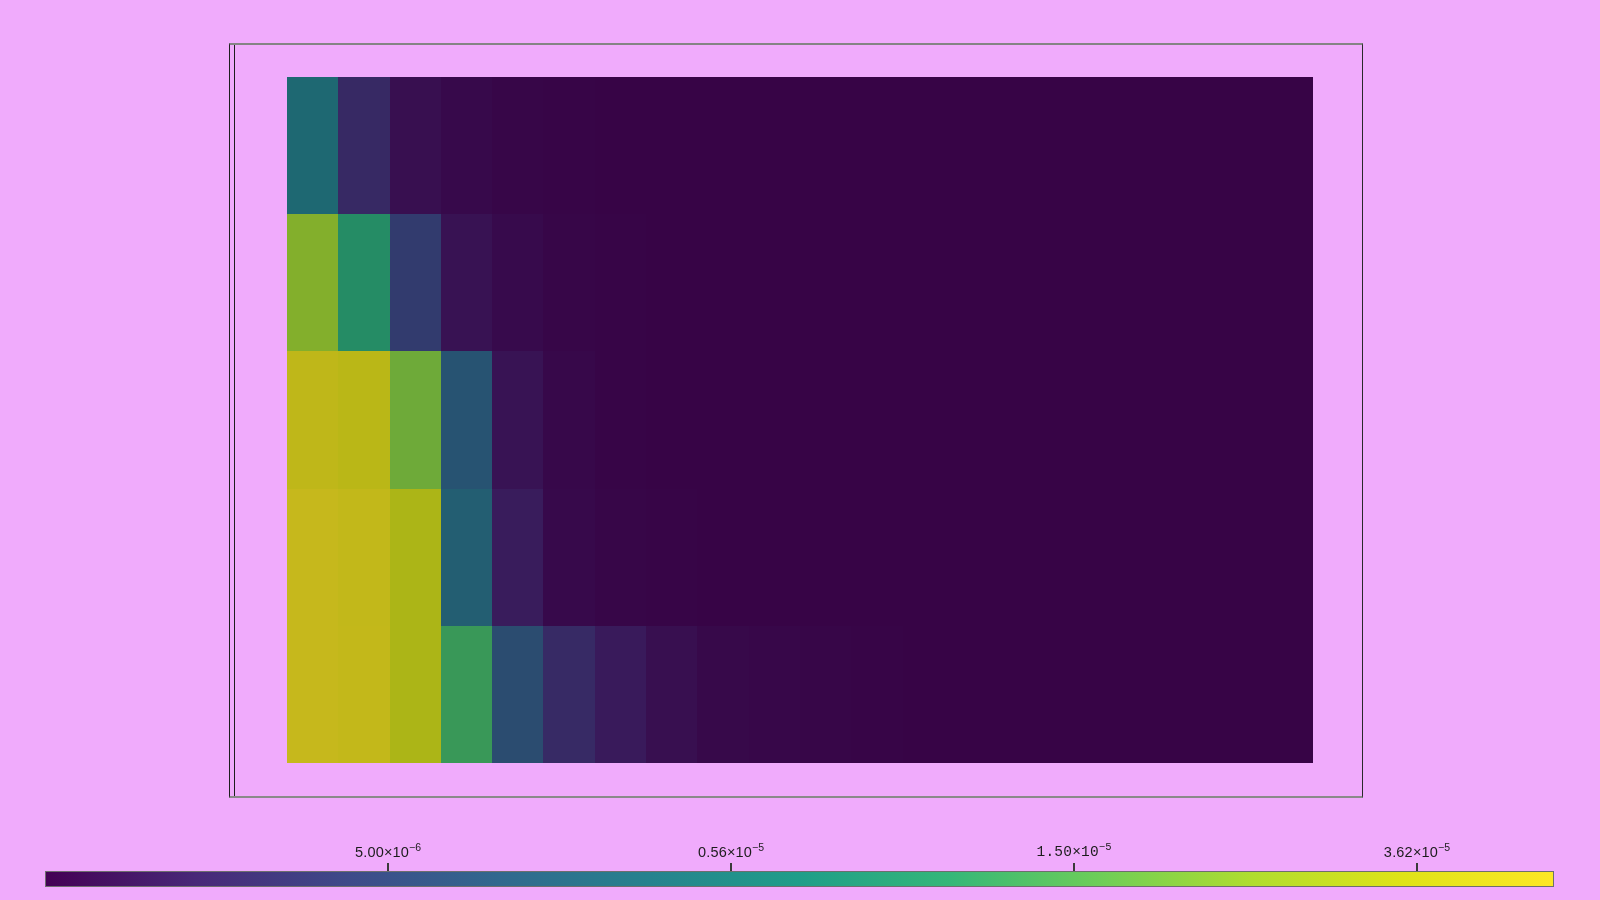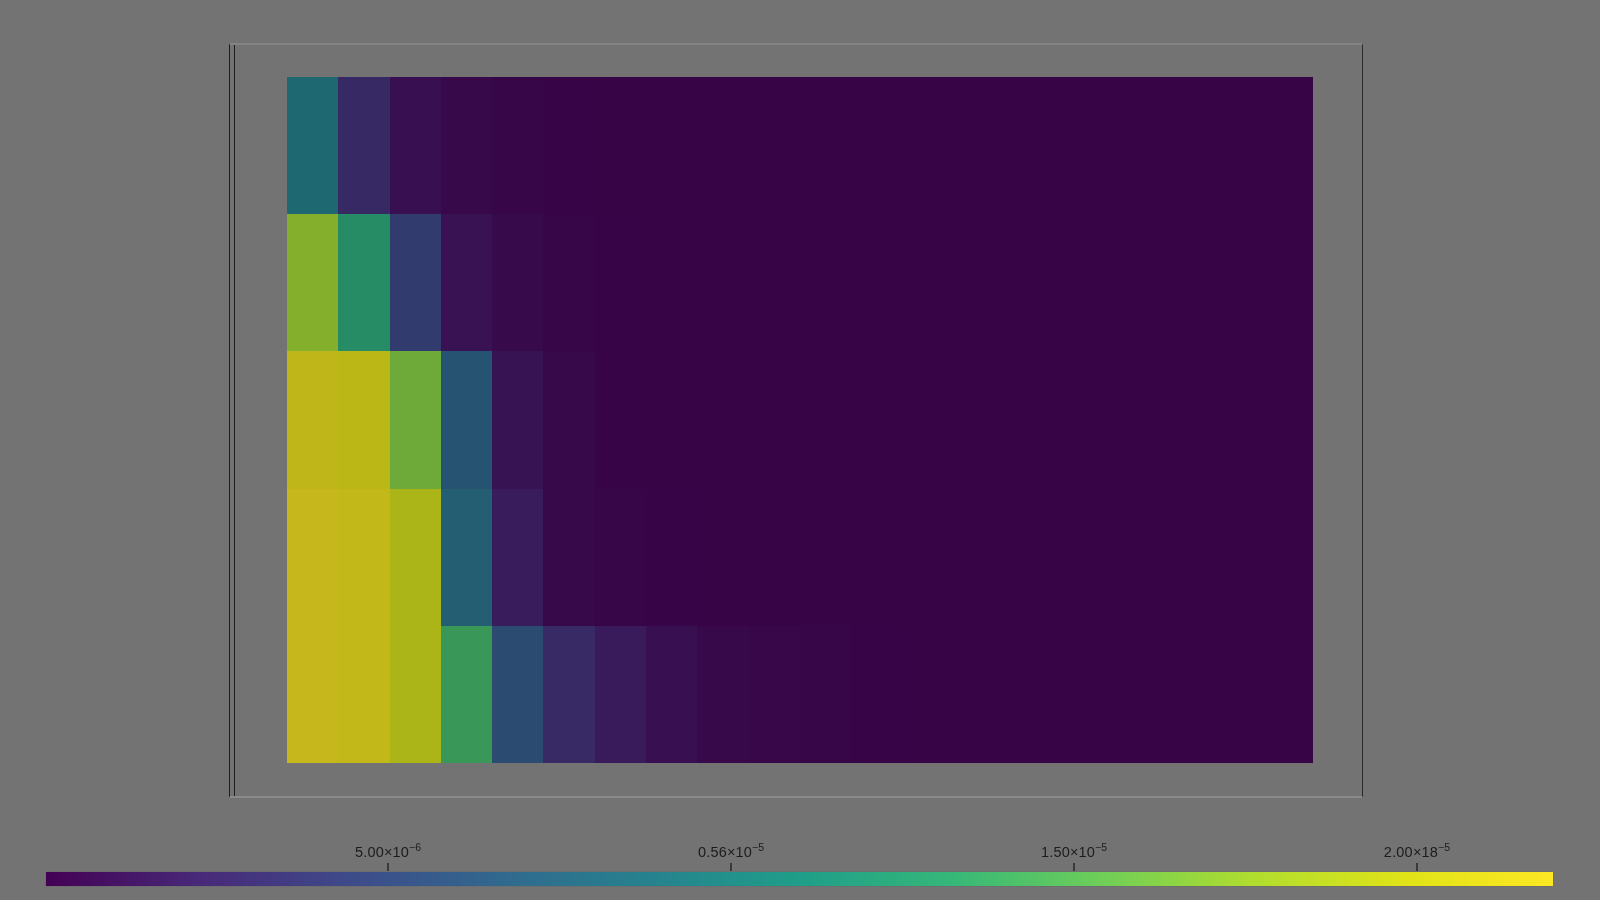--- a/index.html
+++ b/index.html
@@ -1,17 +1,17 @@
 <!DOCTYPE html>
 <html><head>
 <meta charset="utf-8">
 <style>
   html,body{margin:0;padding:0;background:#ffffff;}
   body{width:1600px;height:900px;overflow:hidden;font-family:"Liberation Sans",sans-serif;}
-  .stage{position:relative;width:1600px;height:900px;background:#737373;}
+  .stage{position:relative;width:1600px;height:900px;background:#f0abfc;}
 
   
   .plot-frame{
     position:absolute;left:229px;top:43px;width:1134px;height:755px;
     box-sizing:border-box;
     border-top:2px solid #848484;
     border-bottom:2px solid #8a8a8a;
     border-left:1px solid #1e1e1e;
     border-right:1px solid #2a2a2a;
   }
@@ -162,20 +162,20 @@
   <div class="cb-tick" style="left: 730.991px;"></div>
   <div class="cb-tick" style="left: 1073.99px;"></div>
   <div class="cb-tick" style="left: 1416.98px;"></div>
 
   <div class="cb-label" style="left: 387.996px;">
     <span>5.00×10</span><span class="exp">−6</span>
   </div>
   <div class="cb-label" style="left: 730.991px;">
     <span>0.56×10</span><span class="exp">−5</span>
   </div>
-  <div class="cb-label" style="left: 1073.99px;">
+  <div class="cb-label" style="left: 1073.99px; font-family: Liberation Mono, monospace;">
     <span>1.50×10</span><span class="exp">−5</span>
   </div>
   <div class="cb-label" style="left: 1416.98px;">
-    <span>2.00×18</span><span class="exp">−5</span>
+    <span>3.62×10</span><span class="exp">−5</span>
   </div>
 
 </div>
 
 </body></html>

